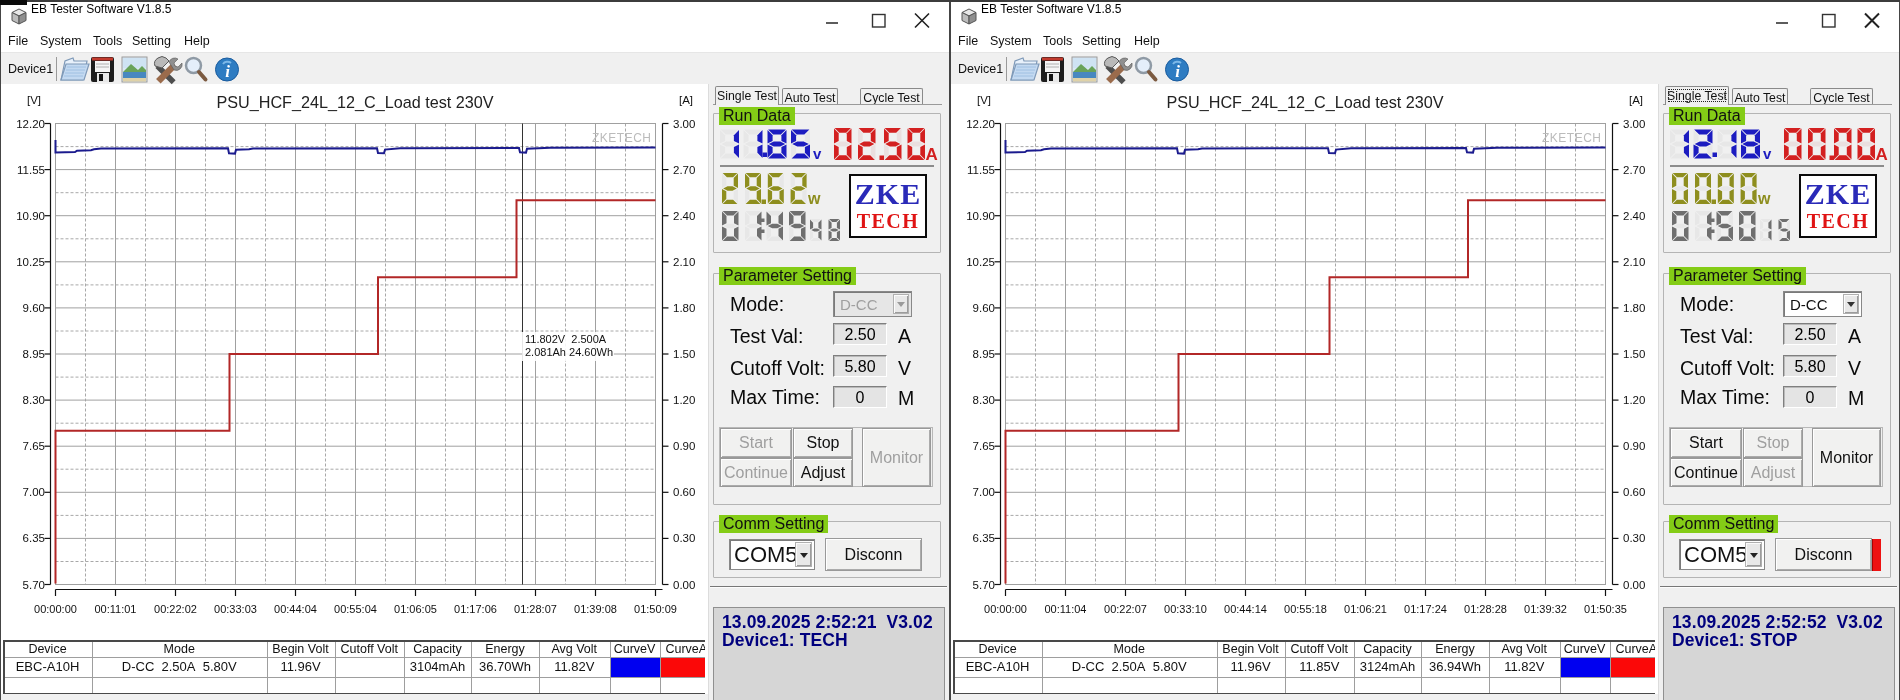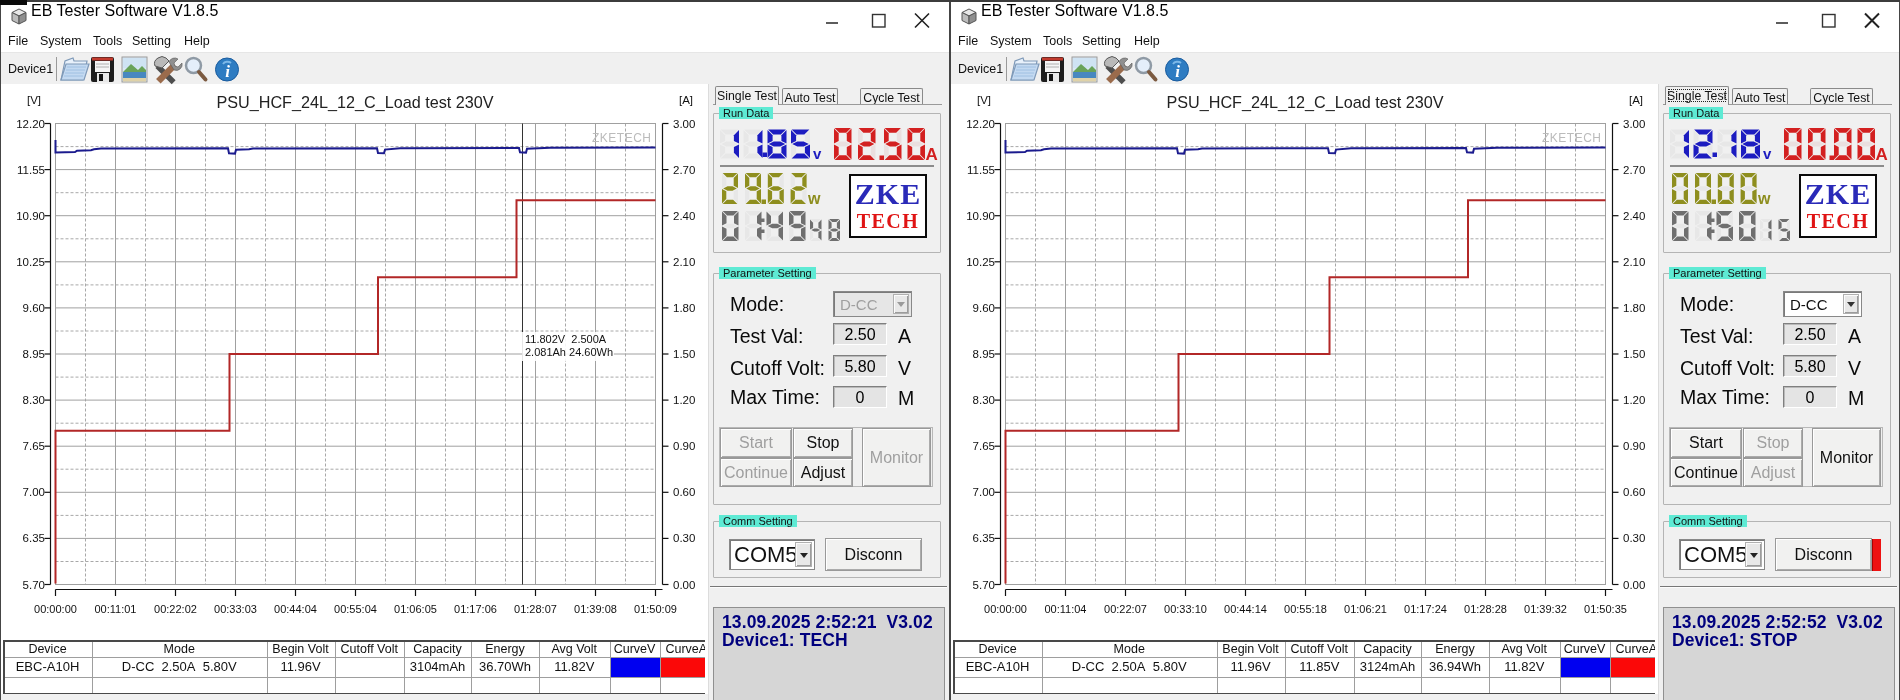--- a/index.html
+++ b/index.html
@@ -1,41 +1,41 @@
 <!DOCTYPE html>
 <html><head><meta charset="utf-8"><style>
 *{margin:0;padding:0;box-sizing:border-box}
 html,body{width:1900px;height:700px;overflow:hidden;background:#f0f0f0;
   font-family:"Liberation Sans",sans-serif;}
 .topstrip{position:absolute;left:0;top:0;width:1900px;height:1.5px;background:#3c3c3c;z-index:50}
 .blob{position:absolute;left:0;top:0;width:27px;height:5px;background:#0a0a0a;z-index:51}
 .win{position:absolute;top:0;width:950px;height:700px;background:#ffffff;
   border-left:1px solid #454545;border-right:1px solid #454545;}
 .titlebar{position:absolute;left:0;top:2px;width:100%;height:28px;background:#fff}
-.title{position:absolute;left:30px;top:0;font-size:16px;color:#000}
+.title{position:absolute;left:30px;top:0;font-size:12px;color:#000}
 .caps{position:absolute;right:8px;top:0}
 .menubar{position:absolute;left:0;top:30px;width:100%;height:22px;background:#fff}
 .menubar span{position:absolute;top:4px;font-size:12.5px;color:#111}
 .toolbar{position:absolute;left:0;top:52px;width:100%;height:32px;background:#f0f0f0;
   border-top:1px solid #e6e6e6}
 .dev{position:absolute;left:7px;top:9px;font-size:12.5px;color:#111}
 .tsep{position:absolute;left:55px;top:4px;width:1px;height:24px;background:#9a9a9a}
 .ticons{position:absolute;left:50px;top:1px}
 .chart{position:absolute;left:0;top:84px}
 .sseg{position:absolute;left:707px;top:113px}
 .side{position:absolute;left:707px;top:84px;width:241px;height:616px;background:#f0f0f0;border-left:1px solid #dcdcdc}
 .tab{position:absolute;top:88px;height:17px;font-size:12.3px;color:#111;text-align:center;
   padding-top:2px;background:#f0f0f0;border:1px solid #8a8a8a;border-bottom:none;
   border-radius:2px 2px 0 0}
 .t1{left:714px;width:64px;top:86px;height:19px;z-index:3}
 .t2{left:781px;width:56px}
 .t3{left:859px;width:63px}
 .tabline{position:absolute;left:712px;top:104px;width:229px;height:1px;background:#9a9a9a;z-index:2}
 .grp{position:absolute;border:1px solid #b4b4b4;border-radius:1px}
-.glab{position:absolute;left:5px;top:-7px;background:#5eead4;padding:0 4px;font-size:11px;color:#111}
+.glab{position:absolute;left:5px;top:-7px;background:#84cc16;padding:0 4px;font-size:16px;color:#111}
 .rdsep{position:absolute;left:719px;top:165px;width:214px;height:2px;background:#8c8c8c}
 .zke{position:absolute;left:848px;top:174px;width:78px;height:64px;background:#fff;
   border:2.5px solid #0a0a0a;text-align:center;font-family:"Liberation Serif",serif;font-weight:bold}
 .zke1{font-size:30px;line-height:30px;margin-top:3px;color:#2a2ab8;letter-spacing:1px}
 .zke2{font-size:20px;line-height:20px;margin-top:2px;color:#e01414;letter-spacing:1.5px}
 .plab{position:absolute;left:729px;font-size:19.5px;color:#0a0a0a}
 .combo{position:absolute;border:1px solid #888;box-shadow:inset 1px 1px 0 #7a7a7a}
 .cbtn{position:absolute;background:#e8e8e8;border:1px solid #b0b0b0;
   box-shadow:inset 1px 1px 0 #fbfbfb, inset -1px -1px 0 #9c9c9c}
 .arr{position:absolute;left:50%;top:50%;margin:-2px 0 0 -4px;border:4px solid transparent;

